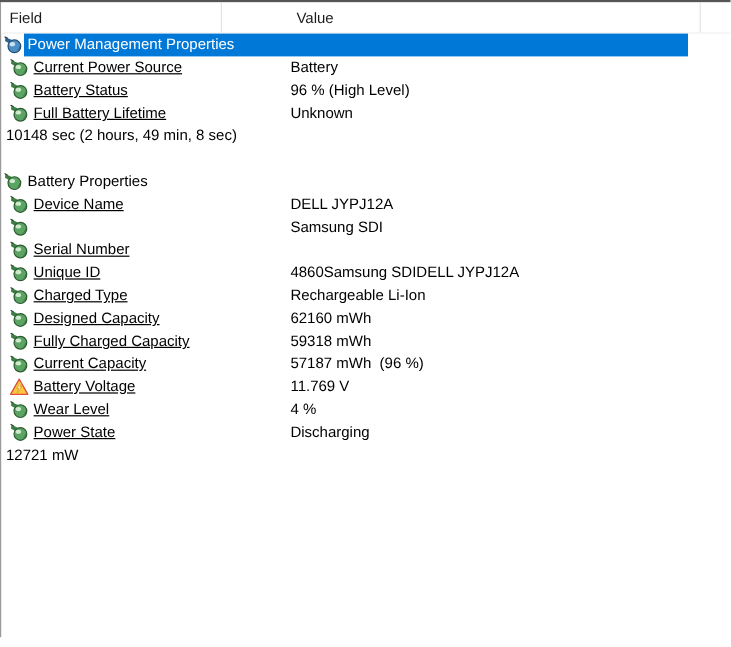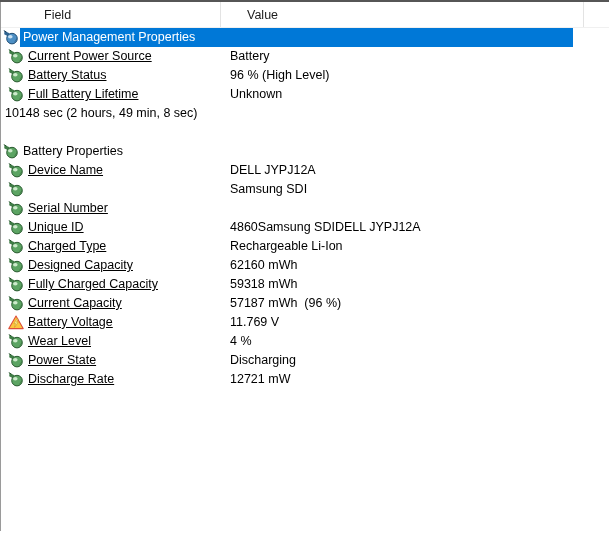--- a/index.html
+++ b/index.html
@@ -28,32 +28,33 @@
     position: absolute; top: 2px; left: 1px;
     width: 608px; height: 26px;
     background: #ffffff;
     border-bottom: 1px solid #f0f0f0;
   }
   .hcol {
     position: absolute; top: 0; height: 100%;
     display: flex; align-items: center;
     font-size: 12.5px; color: #1c1c1c;
   }
-  .hcol.hfield { left: 0; width: 184px; padding-left: 7px; border-right: 1px solid #e3e3e3; margin-left: 36px; }
+  .hcol.hfield { left: 0; width: 184px; padding-left: 7px; border-right: 1px solid #e3e3e3; }
   .hcol.hvalue { left: 240px; width: 343px; padding-left: 6px; border-right: 1px solid #e3e3e3; }
 
   .rows { position: absolute; top: 28px; left: 0; width: 609px; }
 
   .row {
     position: relative;
     height: 19px;
     display: flex;
     font-size: 12.5px;
     color: #000000;
     align-items: center;
+    gap: 12px;
   }
   .cell { height: 100%; display: flex; align-items: center; }
   .cell-field { width: 225px; }
   .cell-value { width: 348px; padding-left: 5px; }
 
   .row.section .cell-field { padding-left: 3px; }
   .row.item    .cell-field { padding-left: 8px; text-decoration: underline; }
 
   .icon {
     width: 16px; height: 15px;
@@ -355,30 +356,18 @@
               <path d="M11.5 11.8 a4.5 4.5 0 0 0 2.2 -3.4" stroke="#38703e" stroke-width="0.8" fill="none"></path>
             </svg>
           </span>
           <span class="label">Power State</span>
         </div>
         <div class="cell cell-value">
           <span class="vlabel">Discharging</span>
         </div>
       </div>
       <div class="row item">
-        <div class="cell cell-field">
-          <span class="icon">
-            <svg width="16" height="15" viewBox="0 0 16 15">
-              <path d="M1.5 1 L6.5 3.2 L4.8 6.2 L1.2 4.2 Z" fill="#3f7d46"></path>
-              <path d="M0.8 0.6 L3.4 2" stroke="#24512a" stroke-width="1" fill="none"></path>
-              <circle cx="9" cy="8.6" r="5.3" fill="#5ca463" stroke="#2b5c31" stroke-width="1"></circle>
-              <ellipse cx="7.3" cy="6.8" rx="2.3" ry="1.7" fill="#cdeacc"></ellipse>
-              <path d="M11.5 11.8 a4.5 4.5 0 0 0 2.2 -3.4" stroke="#38703e" stroke-width="0.8" fill="none"></path>
-            </svg>
-          </span>
-          <span class="label">Discharge Rate</span>
-        </div>
         <div class="cell cell-value">
           <span class="vlabel">12721 mW</span>
         </div>
       </div>
     </div>
 </div>
 
 </body></html>

